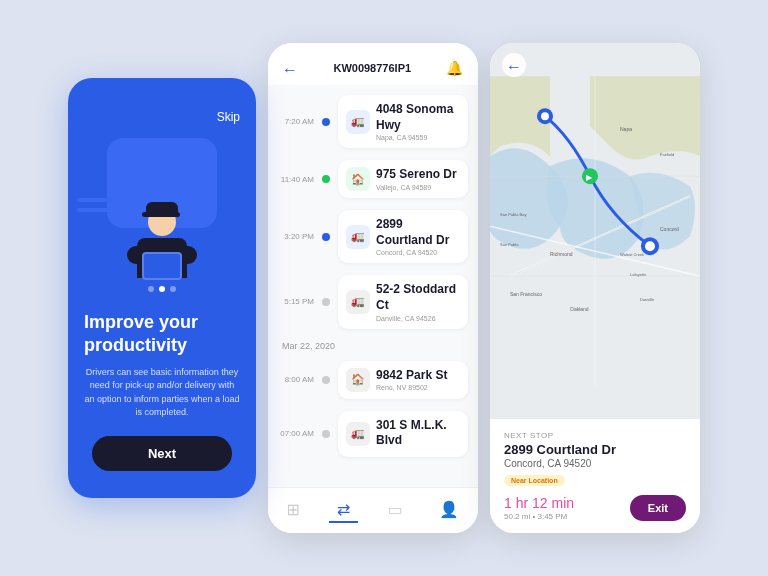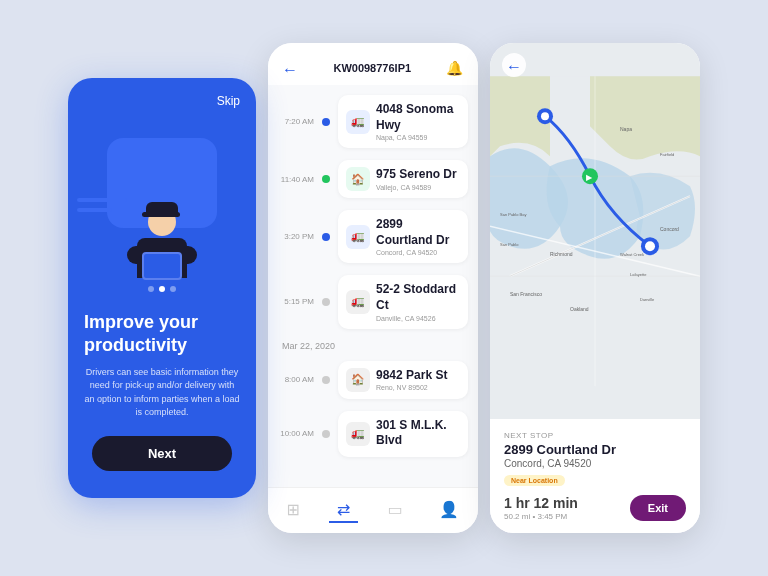--- a/index.html
+++ b/index.html
@@ -28,21 +28,21 @@
       border-radius: 24px;
       display: flex;
       flex-direction: column;
       align-items: center;
       padding: 16px;
       position: relative;
       box-shadow: 0 8px 32px rgba(43,92,230,0.3);
     }
     .screen1-skip {
       position: absolute;
-      top: 16px;
+      top: 32px;
       right: 16px;
       color: #fff;
       font-size: 12px;
       cursor: pointer;
     }
     .screen1-illustration {
       width: 130px;
       height: 160px;
       margin-top: 24px;
       position: relative;
@@ -366,22 +366,22 @@
       margin-top: 4px;
     }
     .eta-row {
       display: flex;
       align-items: center;
       justify-content: space-between;
       margin-top: 8px;
     }
     .eta-time {
       font-size: 14px;
-      font-weight: 700;
-      color: #404040;
+      font-weight: 400;
+      color: #ec4899;
     }
     .eta-details {
       font-size: 8px;
       color: #999;
       margin-top: 1px;
     }
     .exit-btn {
       background: #701a75;
       color: #fff;
       border: none;
@@ -491,21 +491,21 @@
         <div class="stop-card">
           <div class="stop-card-icon gray-bg">🏠</div>
           <div class="stop-card-text">
             <div class="stop-card-addr">9842 Park St</div>
             <div class="stop-card-city">Reno, NV 89502</div>
           </div>
         </div>
       </div>
 
       <div class="stop-item">
-        <span class="stop-time">10:00 AM</span>
+        <span class="stop-time">07:00 AM</span>
         <div class="timeline-dot gray"></div>
         <div class="stop-card">
           <div class="stop-card-icon gray-bg">🚛</div>
           <div class="stop-card-text">
             <div class="stop-card-addr">301 S M.L.K. Blvd</div>
             <div class="stop-card-city"></div>
           </div>
         </div>
       </div>
     </div>

